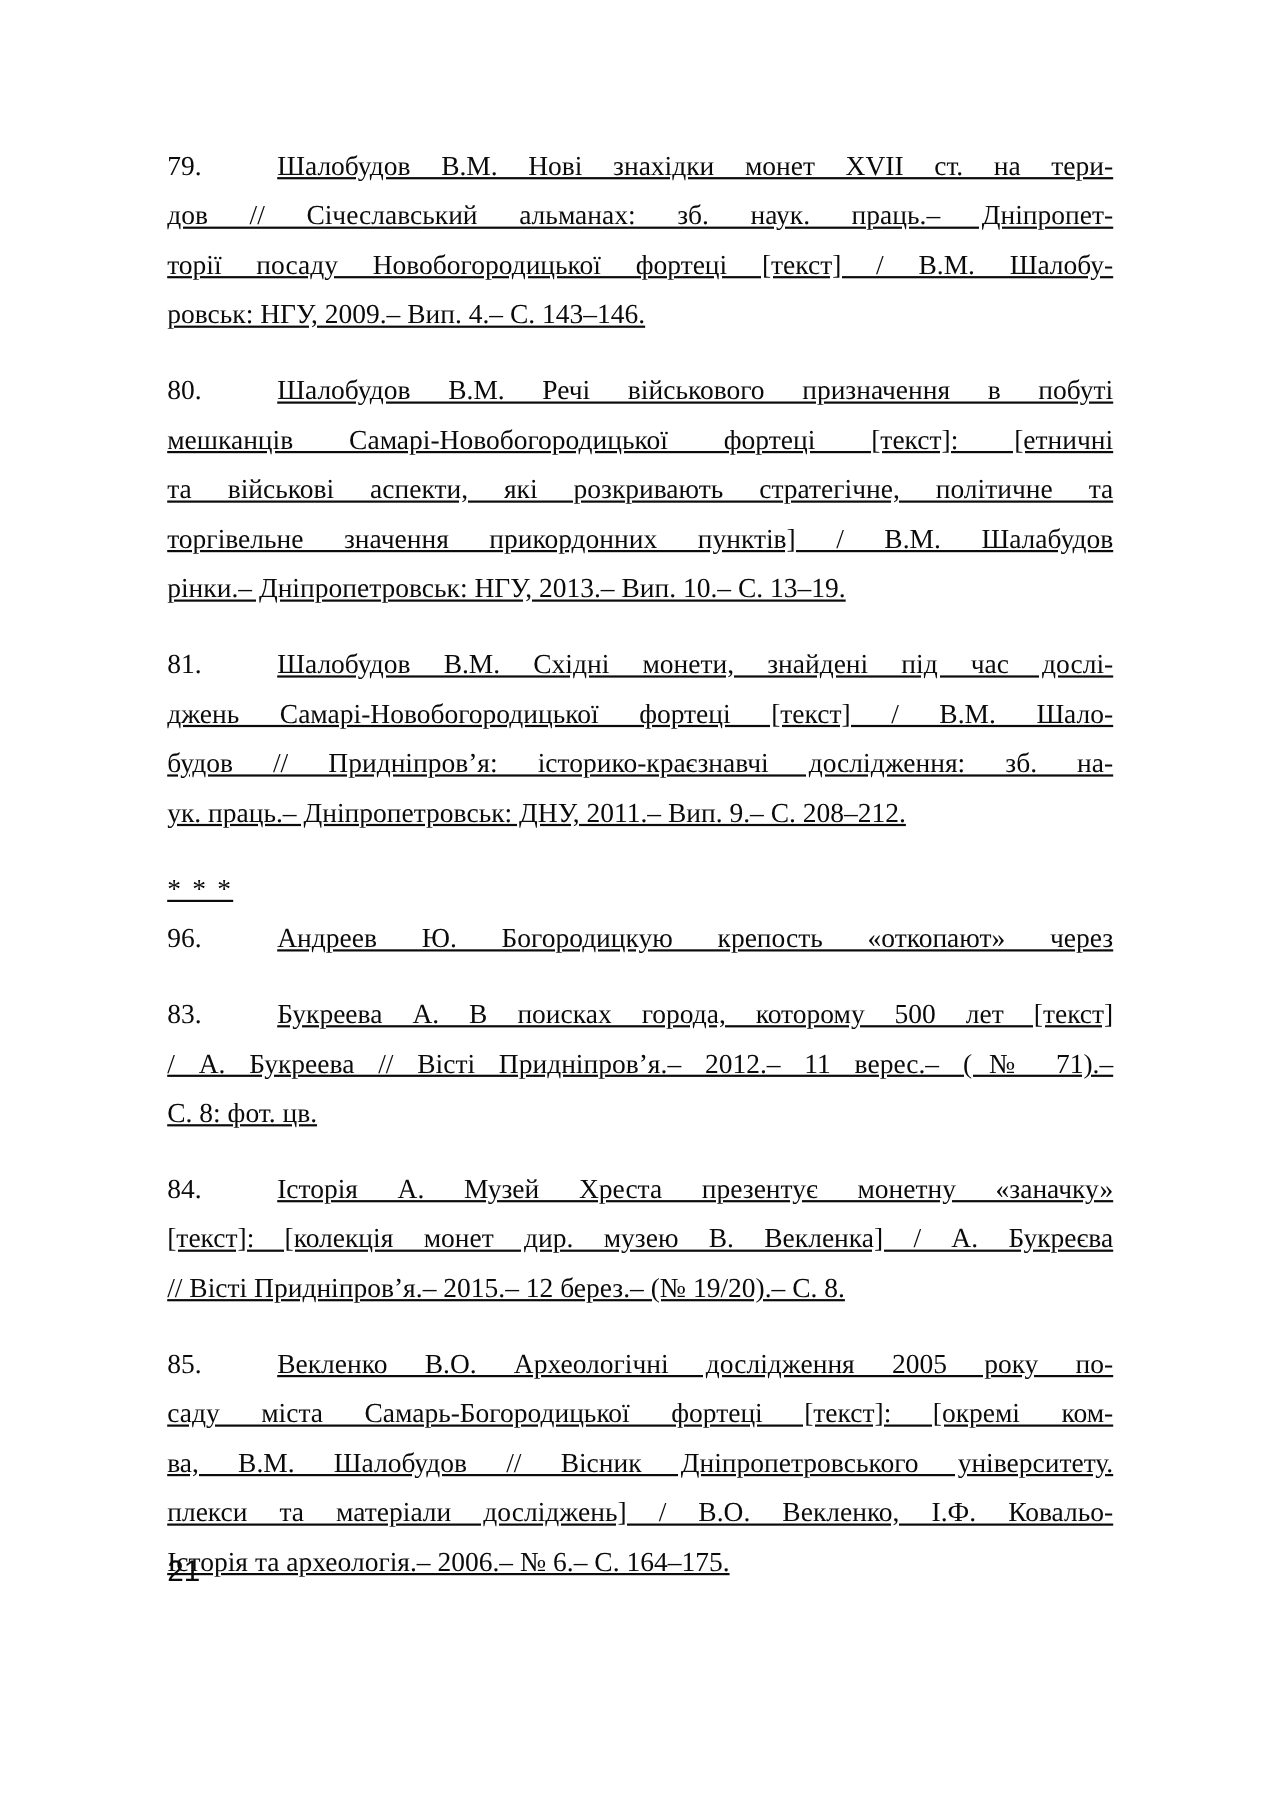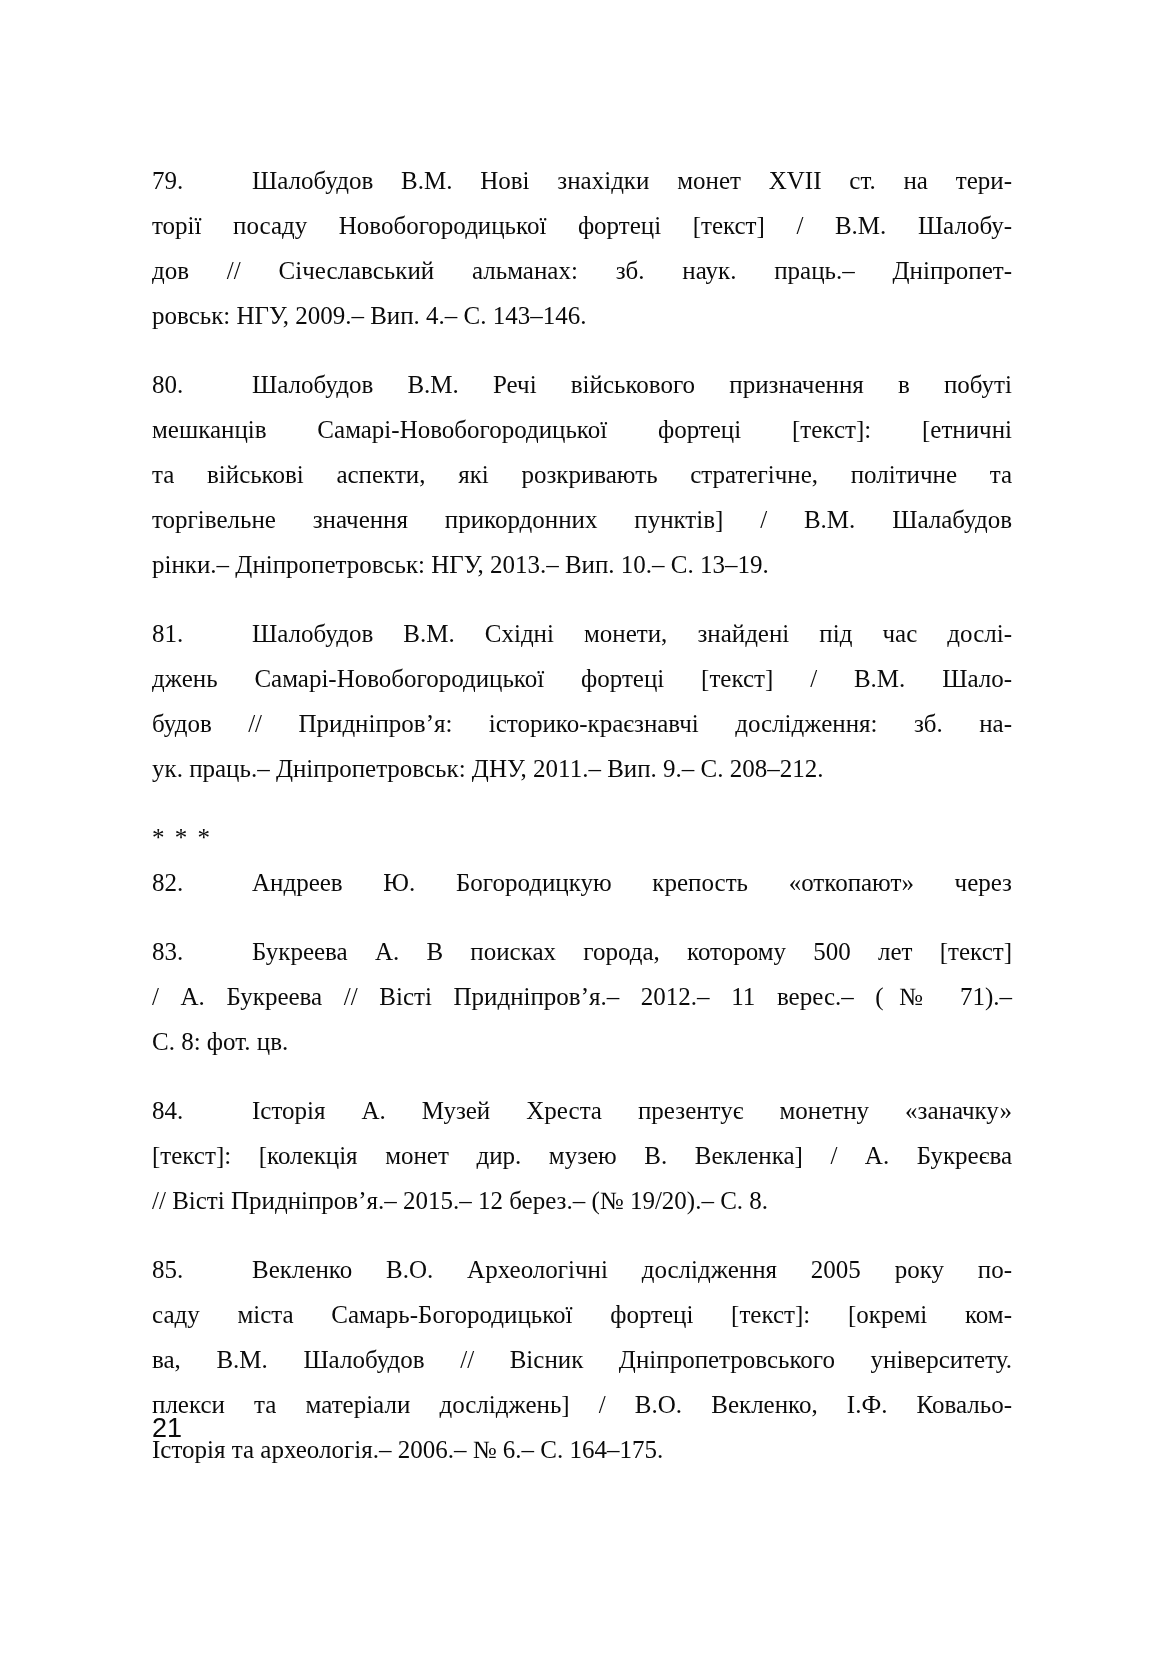--- a/index.html
+++ b/index.html
@@ -11,22 +11,23 @@
     width: 1162px;
     height: 1654px;
     position: relative;
     font-family: "Liberation Serif", "DejaVu Serif", serif;
     color: #0b0b0b;
     overflow: hidden;
   }
   .page {
     position: absolute;
     left: 152px;
-    top: 158px;
+    top: 129px;
     width: 860px;
+    text-decoration: underline;
   }
   .entry {
     margin: 0 0 24px 0;
   }
   .line {
     font-size: 25px;
     line-height: 45px;
     text-align: justify;
     text-align-last: justify;
     white-space: normal;
@@ -55,40 +56,40 @@
     line-height: 40px;
     color: #0b0b0b;
   }
 </style>
 </head>
 <body>
 
 <div class="page">
     <div class="entry">
       <div class="line just"><span class="num">79.</span><span>Шалобудов В.М. Нові знахідки монет XVII ст. на тери-</span></div>
+      <div class="line just">дов // Січеславський альманах: зб. наук. праць.– Дніпропет-</div>
       <div class="line just">торії посаду Новобогородицької фортеці [текст] / В.М. Шалобу-</div>
-      <div class="line just">дов // Січеславський альманах: зб. наук. праць.– Дніпропет-</div>
       <div class="line last">ровськ: НГУ, 2009.– Вип. 4.– С. 143–146.</div>
     </div>
     <div class="entry">
       <div class="line just"><span class="num">80.</span><span>Шалобудов В.М. Речі військового призначення в побуті</span></div>
       <div class="line just">мешканців Самарі-Новобогородицької фортеці [текст]: [етничні</div>
       <div class="line just">та військові аспекти, які розкривають стратегічне, політичне та</div>
       <div class="line just">торгівельне значення прикордонних пунктів] / В.М. Шалабудов</div>
       <div class="line last">рінки.– Дніпропетровськ: НГУ, 2013.– Вип. 10.– С. 13–19.</div>
     </div>
     <div class="entry">
       <div class="line just"><span class="num">81.</span><span>Шалобудов В.М. Східні монети, знайдені під час дослі-</span></div>
       <div class="line just">джень Самарі-Новобогородицької фортеці [текст] / В.М. Шало-</div>
       <div class="line just">будов // Придніпров’я: історико-краєзнавчі дослідження: зб. на-</div>
       <div class="line last">ук. праць.– Дніпропетровськ: ДНУ, 2011.– Вип. 9.– С. 208–212.</div>
     </div>
     <div class="separator">* * *</div>
     <div class="entry">
-      <div class="line just"><span class="num">82.</span><span>Андреев Ю. Богородицкую крепость «откопают» через</span></div>
+      <div class="line just"><span class="num">96.</span><span>Андреев Ю. Богородицкую крепость «откопают» через</span></div>
     </div>
     <div class="entry">
       <div class="line just"><span class="num">83.</span><span>Букреева А. В поисках города, которому 500 лет [текст]</span></div>
       <div class="line just">/ А. Букреева // Вісті Придніпров’я.– 2012.– 11 верес.– (№ 71).–</div>
       <div class="line last">С. 8: фот. цв.</div>
     </div>
     <div class="entry">
       <div class="line just"><span class="num">84.</span><span>Історія А. Музей Хреста презентує монетну «заначку»</span></div>
       <div class="line just">[текст]: [колекція монет дир. музею В. Векленка] / А. Букреєва</div>
       <div class="line last">// Вісті Придніпров’я.– 2015.– 12 берез.– (№ 19/20).– С. 8.</div>

